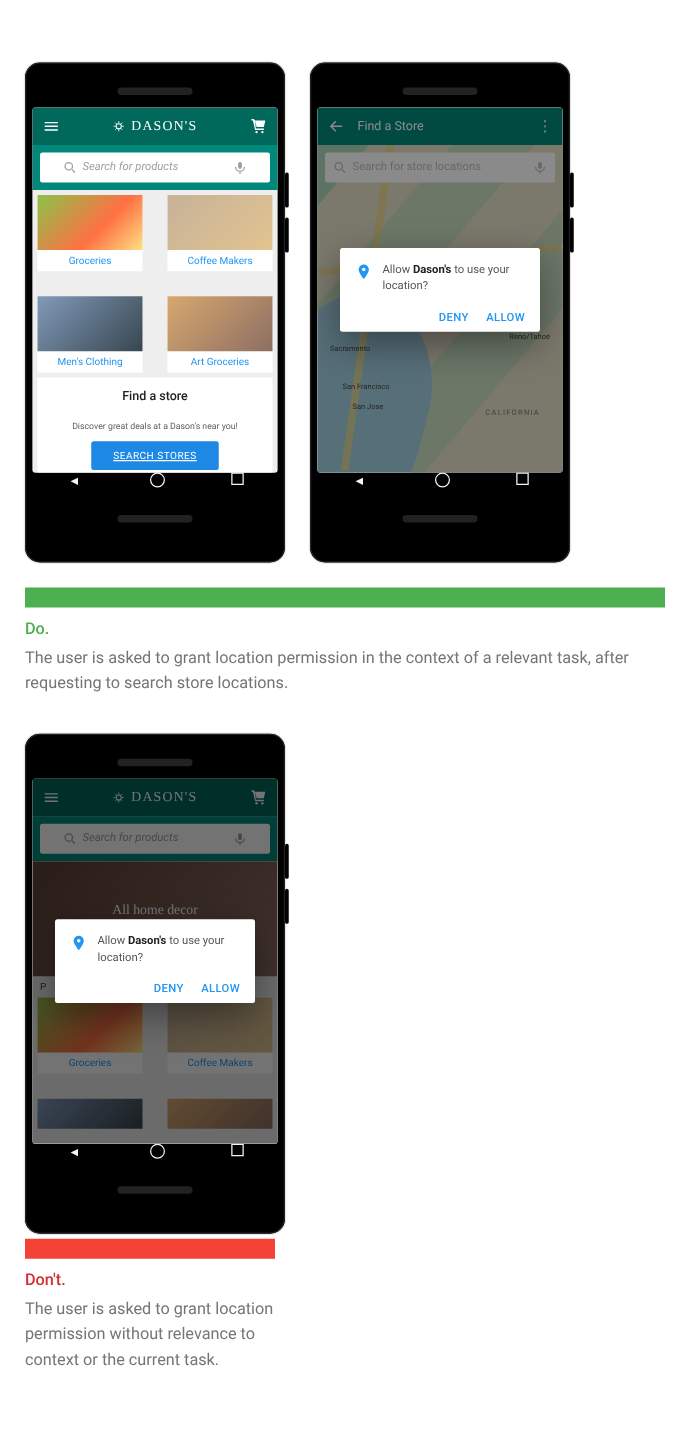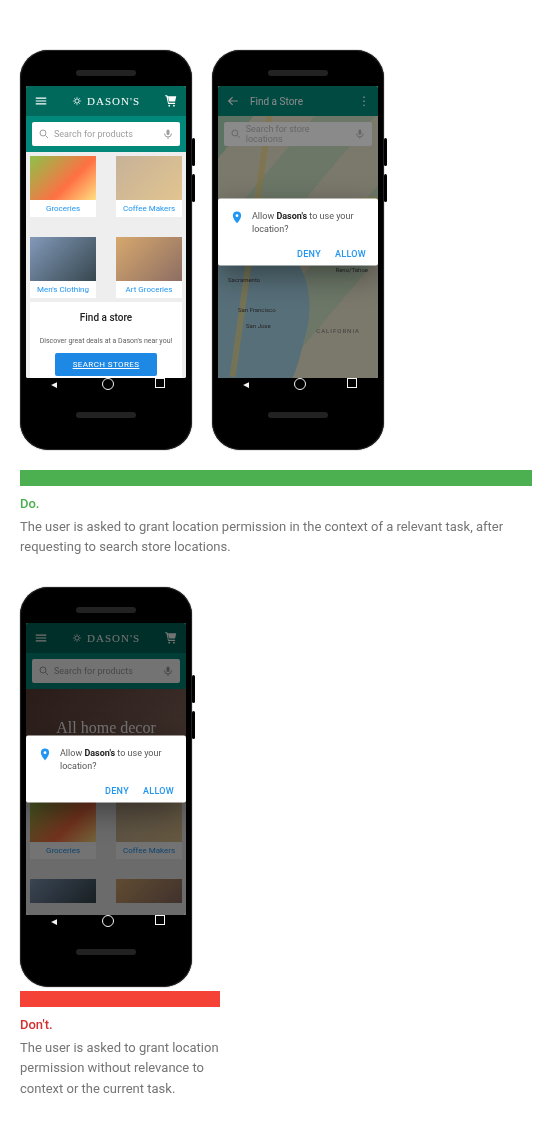--- a/index.html
+++ b/index.html
@@ -19,21 +19,21 @@
   *{box-sizing:border-box}
   body{margin:0;padding:0;background:#fff;font-family:-apple-system,BlinkMacSystemFont,"Segoe UI",Roboto,Helvetica,Arial,sans-serif;font-size:13px;color:var(--body-text);}
   .canvas{width:552px;margin:0 auto;padding:50px 20px 40px;}
   .row{display:flex;gap:20px;margin-bottom:20px;}
   .bar{height:16px;margin-top:4px;}
   .bar.green{background:var(--green-bar);} .bar.red{background:var(--red-bar);}
   .label{font-weight:500;margin:10px 0 6px;}
   .label.do{color:var(--green-text);} .label.dont{color:var(--red-text);}
   .caption{line-height:1.55;}
   
-  .device{width:172px;height:400px;border-radius:28px;background:#000;padding:10px 6px 14px;position:relative;display:flex;flex-direction:column;box-shadow:0 0 0 1px rgba(0,0,0,.1), inset 0 0 0 1px #222;justify-content:space-between;}
+  .device{width:208px;height:400px;border-radius:12px;background:#000;padding:10px 6px 14px;position:relative;display:flex;flex-direction:column;box-shadow:0 0 0 1px rgba(0,0,0,.1), inset 0 0 0 1px #222;justify-content:space-between;}
   .device .ear{height:26px;display:flex;align-items:center;justify-content:center;}
   .device .ear .grill{width:60px;height:6px;border-radius:3px;background:#222;}
   .device .chin{height:42px;display:flex;flex-direction:column;align-items:center;justify-content:center;gap:6px;}
   .device .chin .grill{width:60px;height:6px;border-radius:3px;background:#222;}
   .navkeys{display:flex;width:100%;justify-content:space-around;margin-bottom:2px;}
   .navkey{width:14px;height:14px;display:flex;align-items:center;justify-content:center;color:#f5f5f5;font-size:10px;line-height:1;}
   .navkey.tri{transform:rotate(-90deg);} 
   .navkey.circ{border:1.5px solid #f5f5f5;border-radius:50%;width:12px;height:12px;}
   .navkey.sq{border:1.5px solid #f5f5f5;width:10px;height:10px;}
   .device .btn-side{position:absolute;right:-3px;width:3px;height:28px;background:#000;border-radius:2px;}
@@ -44,21 +44,21 @@
   
   .appbar{background:var(--teal);color:#fff;display:flex;align-items:center;height:30px;padding:0 8px;gap:8px;}
   .appbar.dark{background:var(--teal-dark);justify-content:center;font-family:Georgia,serif;letter-spacing:1px;font-size:11px;}
   .appbar .ic{width:14px;height:14px;display:flex;align-items:center;justify-content:center;fill:#fff;color:#fff;}
   .appbar.dark .brand{display:flex;align-items:center;gap:5px;}
   .appbar .right{position:absolute;right:8px;}
   .appbar .left{position:absolute;left:8px;}
 
   
   .searchwrap{padding:6px;background:var(--teal);}
-  .search{background:#fff;border-radius:2px;height:24px;display:flex;align-items:center;padding:0 6px;gap:4px;color:#9e9e9e;font-size:9px;}
+  .search{background:#fff;border-radius:2px;height:24px;display:flex;align-items:center;padding:0 18px;gap:4px;color:#9e9e9e;font-size:9px;font-style:italic;}
   .search .spacer{flex:1}
   .content{padding:0;background:var(--screen-bg);height:calc(100% - 60px);overflow:hidden;}
 
   
   .grid{display:grid;grid-template-columns:1fr 1fr;gap:20px;padding:4px 4px 0;}
   .tile{background:#fff;}
   .tile .img{height:44px;}
   .tile .lbl{padding:4px 0;text-align:center;color:var(--blue);font-size:8px;}
 
   
@@ -97,21 +97,21 @@
   .dialog{position:absolute;z-index:10;left:50%;top:50%;transform:translate(-50%,-50%);width:160px;background:#fff;border-radius:2px;box-shadow:0 10px 30px rgba(0,0,0,.4);padding:12px 12px 6px;}
   .dialog .row1{display:flex;gap:8px;}
   .dialog .msg{font-size:9px;color:#555;line-height:1.4;}
   .dialog .msg b{color:#212121;}
   .dialog .actions{display:flex;justify-content:flex-end;gap:14px;margin-top:14px;}
   .dialog .act{color:var(--blue);font-size:9px;font-weight:500;letter-spacing:.3px;}
   .pin-ic{width:14px;height:14px;flex:0 0 14px;}
 
   
   .hero{height:92px;background:linear-gradient(135deg,#5d4037,#8d6e63);display:flex;flex-direction:column;align-items:center;justify-content:center;color:#fff;font-family:Georgia,serif;}
-  .hero .l1{font-size:16px;} .hero .l2{font-size:12px;}
+  .hero .l1{font-size:11px;} .hero .l2{font-size:12px;}
   .strip-lbl{font-size:8px;color:#424242;padding:4px 6px 0;}
   
   .screen.dimmed .scrim{background:rgba(0,0,0,.55);}
 </style>
 </head>
 <body>
 
 <div class="canvas">
 
   <div class="row">

